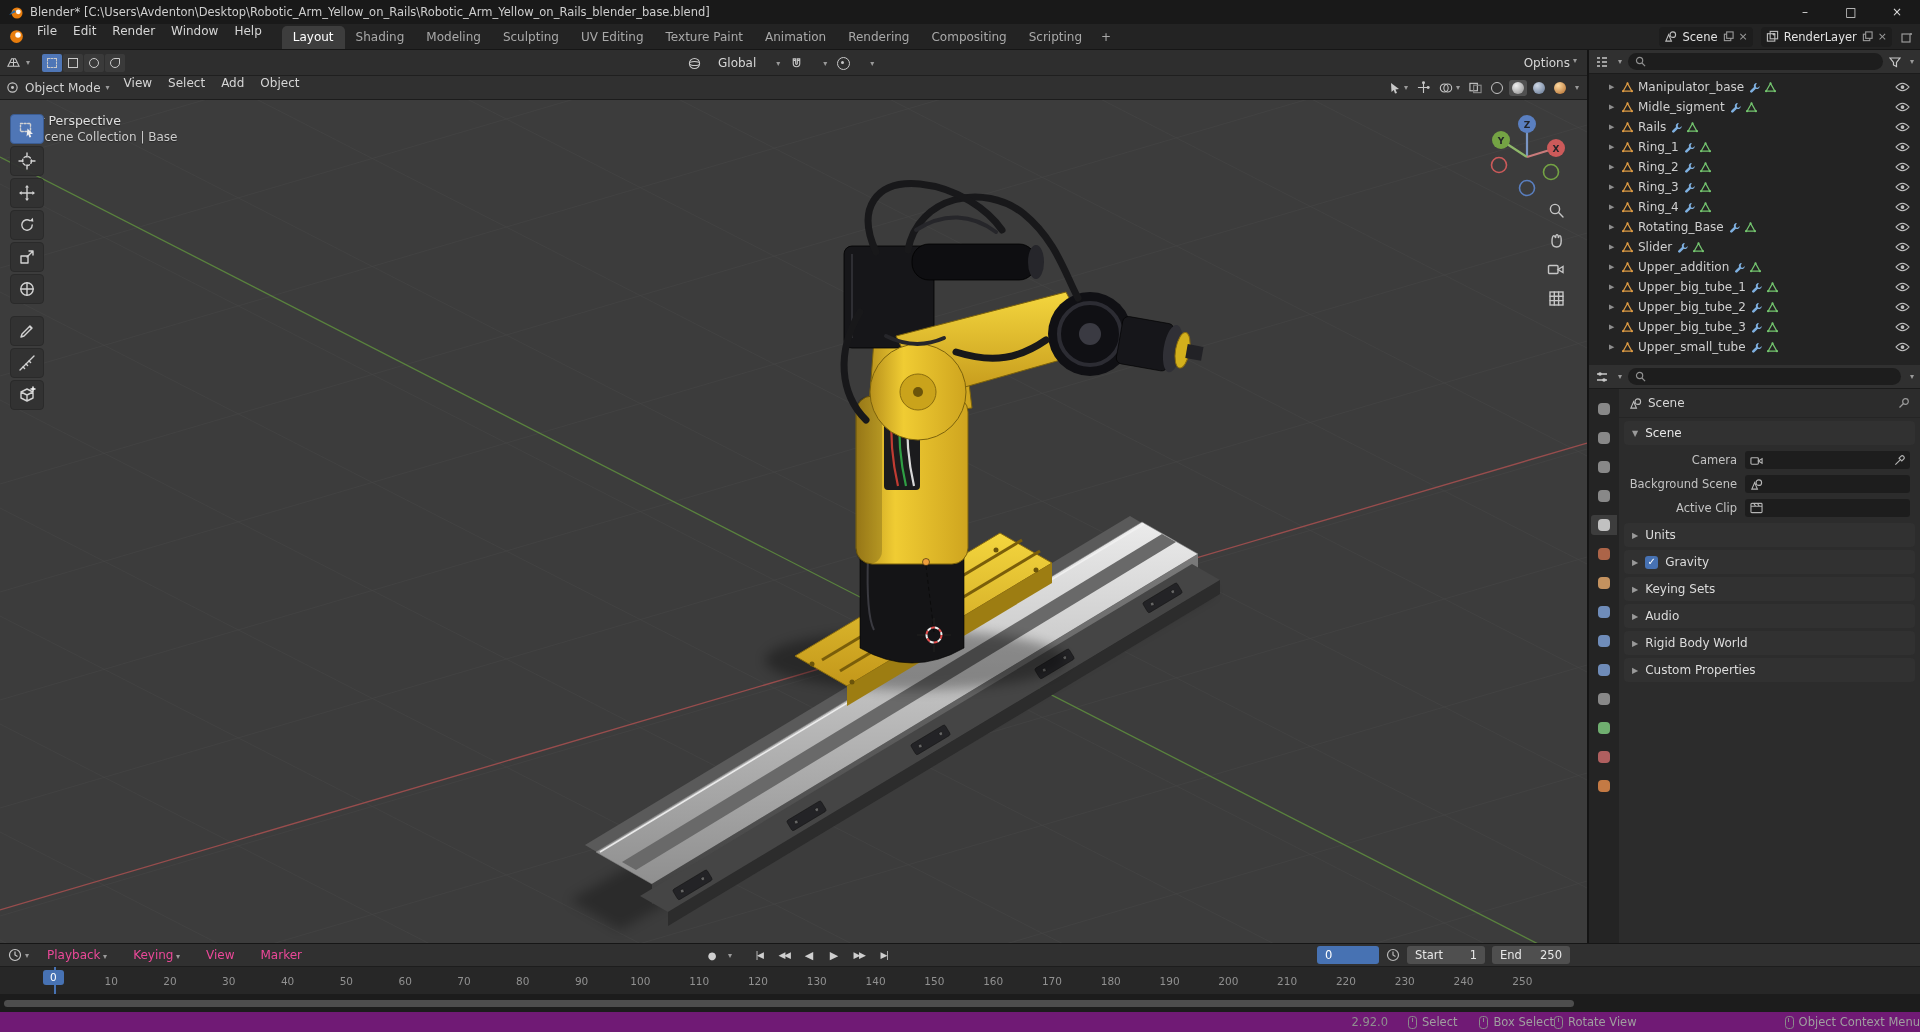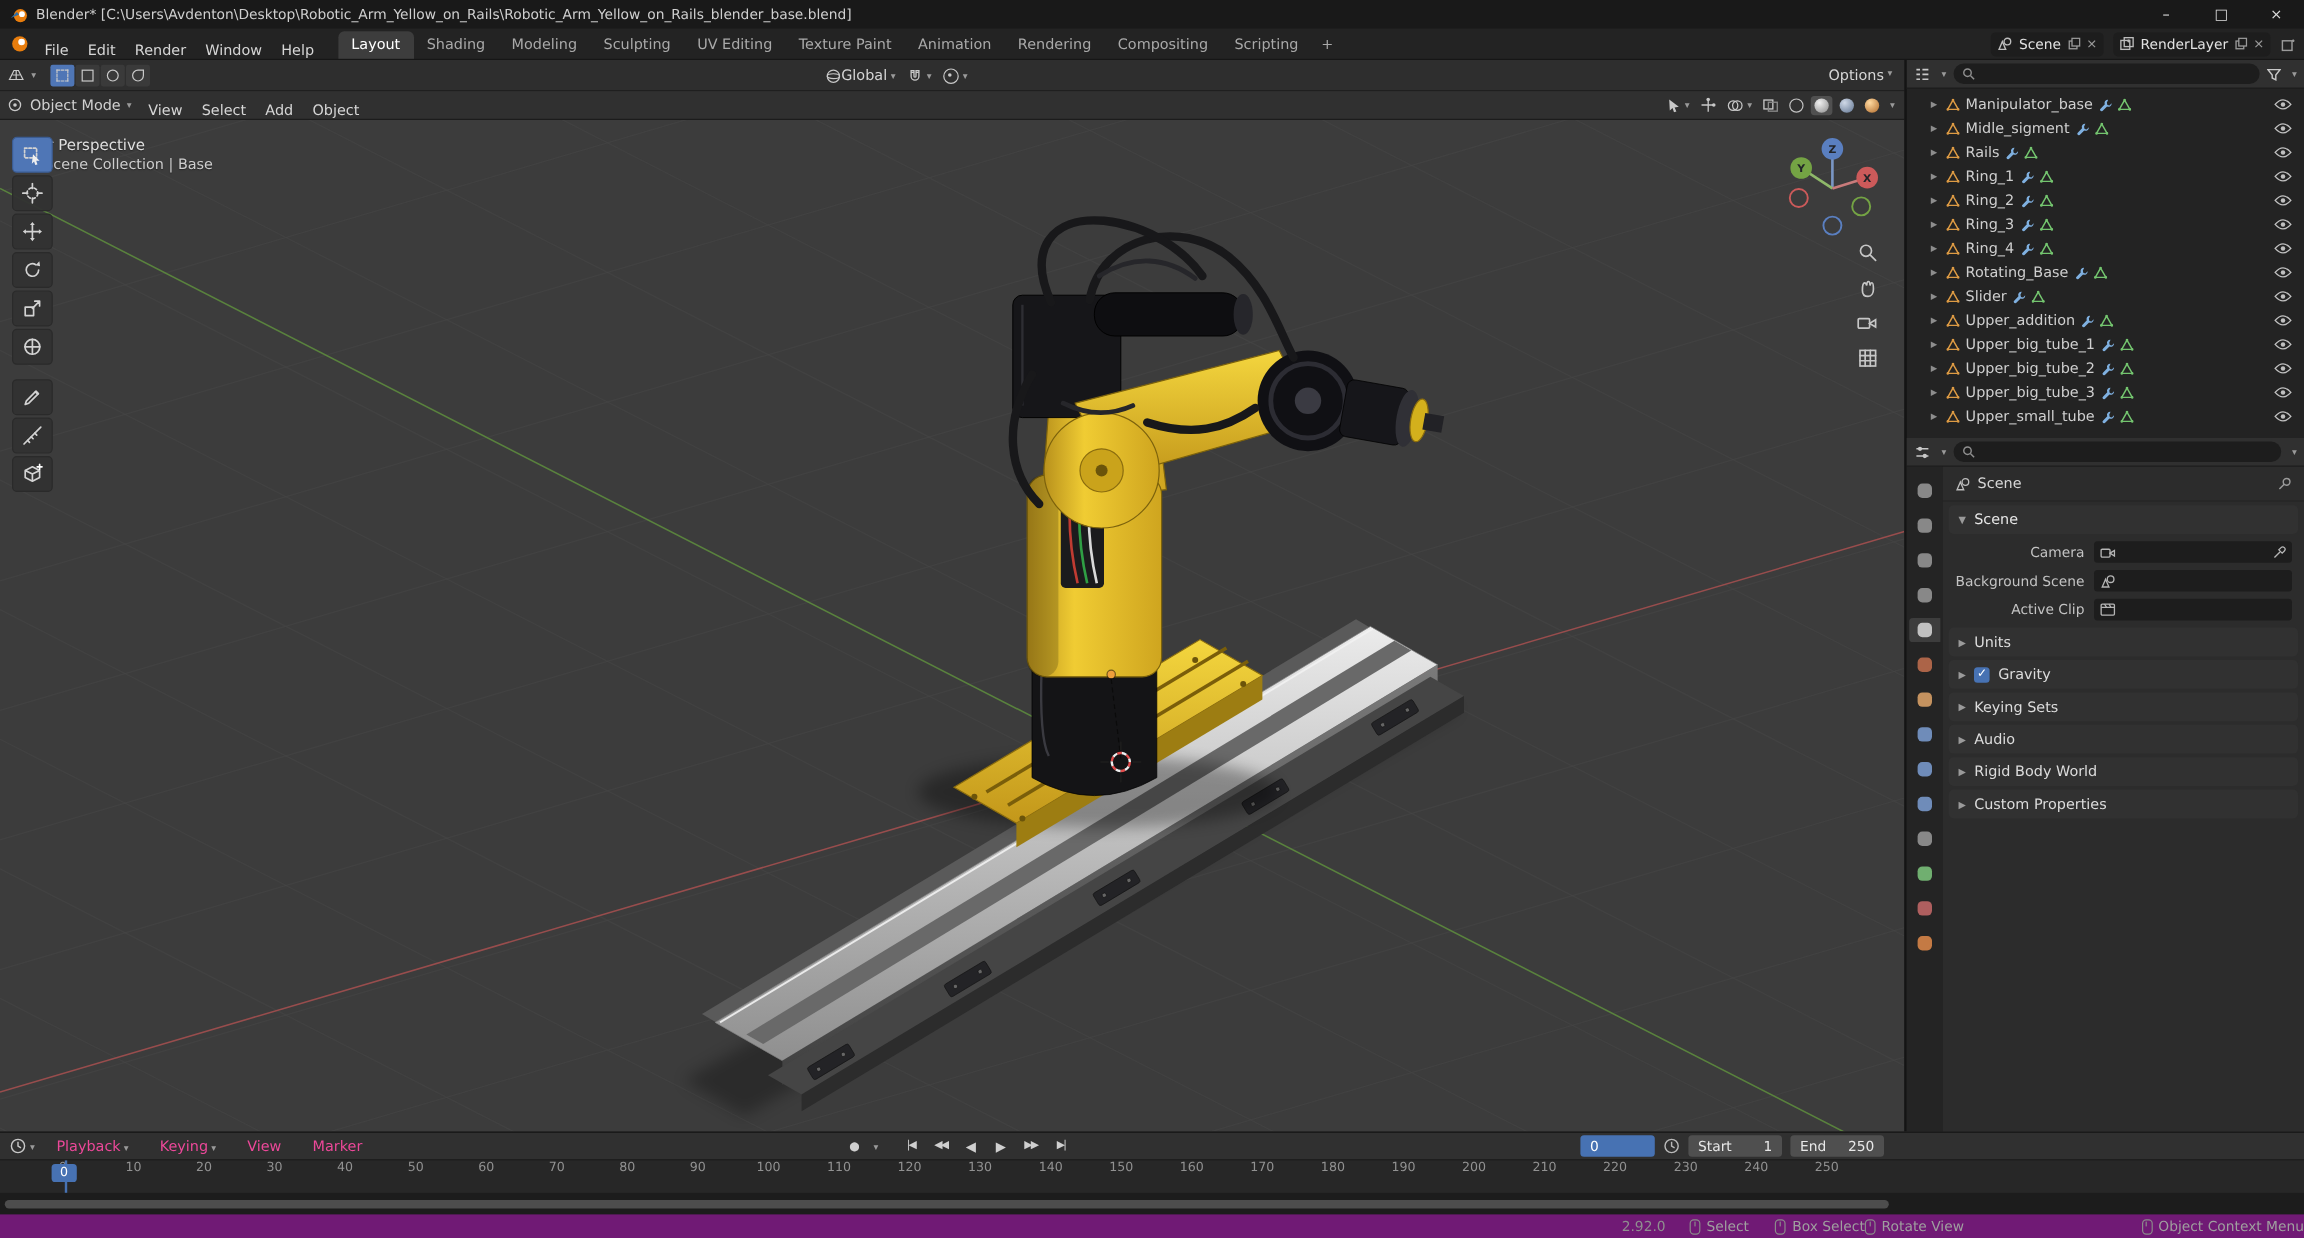--- a/index.html
+++ b/index.html
@@ -10,39 +10,39 @@
   .car{font-size:8px;color:#9a9a9a;margin-left:3px;}
 
   
   #titlebar{left:0;top:0;width:1920px;height:24px;background:#191919;display:flex;align-items:center;}
   #titlebar .t-title{font-size:11.5px;color:#cfcfcf;margin-left:6px;white-space:nowrap;}
   #winbtns{margin-left:auto;display:flex;height:24px;}
   #winbtns>div{width:46px;height:24px;display:flex;align-items:center;justify-content:center;color:#dedede;font-size:12px;}
 
   
   #topbar{left:0;top:24px;width:1920px;height:26px;background:#232323;display:flex;align-items:center;border-bottom:1px solid #161616;box-sizing:border-box;}
-  .menu-item{padding:0 8px;color:#d6d6d6;height:100%;display:flex;align-items:flex-end;}
+  .menu-item{padding:0 8px;color:#d6d6d6;height:100%;display:flex;align-items:flex-start;}
   #ws-tabs{display:flex;align-items:flex-end;height:100%;margin-left:12px;}
   #ws-tabs>div.ws-tab{padding:4px 11px 5px;color:#a9a9a9;border-radius:5px 5px 0 0;white-space:nowrap;}
   #ws-tabs>div.ws-tab.active{background:#3d3d3d;color:#ffffff;}
   #ws-add{color:#a9a9a9;padding:0 8px;}
   #topbar-right{margin-left:auto;display:flex;align-items:center;gap:8px;margin-right:6px;}
   .tb-widget{display:flex;align-items:center;background:#1d1d1d;border-radius:4px;height:20px;padding:0 5px;gap:5px;}
   .tb-widget .w-name{color:#e2e2e2;font-size:11.5px;}
   .tb-widget .w-x{color:#9a9a9a;font-size:11px;}
 
   
   #toolsettings{left:0;top:50px;width:1587px;height:26px;background:#2e2e2e;border-bottom:1px solid #1f1f1f;box-sizing:border-box;display:flex;align-items:center;}
   .ed-btn{display:flex;align-items:center;padding:0 6px;gap:2px;}
   .mode-btns{display:flex;gap:1px;margin-left:6px;}
   .mode-btns>span{width:20px;height:18px;background:#3a3a3a;border-radius:2px;display:flex;align-items:center;justify-content:center;}
   .mode-btns>span.on{background:#4f76b6;}
   .mode-glyph{width:8px;height:8px;border:1px solid #c9c9c9;}
   #ts-center{position:absolute;left:688px;top:0;height:26px;display:flex;align-items:center;gap:10px;}
-  .ts-group{display:flex;align-items:center;gap:0;color:#d6d6d6;}
+  .ts-group{display:flex;align-items:center;gap:17px;color:#d6d6d6;}
   #ts-right{margin-left:auto;margin-right:10px;display:flex;color:#d6d6d6;}
   .prop-circ{width:11px;height:11px;border:1.3px solid #c9c9c9;border-radius:50%;display:inline-block;position:relative;}
   .prop-circ:after{content:"";position:absolute;left:3px;top:3px;width:3px;height:3px;background:#c9c9c9;border-radius:50%;}
 
   
   #vpheader{left:0;top:76px;width:1587px;height:24px;background:#303030;border-bottom:1px solid #1c1c1c;box-sizing:border-box;display:flex;align-items:center;}
   #vph-right{margin-left:auto;display:flex;align-items:center;gap:3px;margin-right:8px;}
   .hbtn{display:flex;align-items:center;padding:2px 3px;border-radius:3px;}
   .hbtn.on{background:#505050;}
   .sph{width:12px;height:12px;border-radius:50%;display:inline-block;}
@@ -100,21 +100,21 @@
   #tl-menus .tl-menu{padding:0 8px;color:#ec4899;margin-left:10px;}
   #tl-menus .tl-menu:nth-of-type(-n+2):after{content:" ▾";font-size:8px;color:#9a9a9a;}
   #tl-playback{position:absolute;left:700px;top:0;height:22px;display:flex;align-items:center;gap:1px;}
   .pb-btn{min-width:20px;height:18px;display:flex;align-items:center;justify-content:center;color:#cfcfcf;font-size:9px;letter-spacing:-1.5px;border-radius:3px;padding:0 2px;}
   .pb-btn.play{font-size:11px;letter-spacing:0;}
   #tl-fields{position:absolute;left:1317px;top:0;height:22px;display:flex;align-items:center;gap:7px;}
   .field{background:#4f4f4f;border-radius:3px;height:18px;display:flex;align-items:center;padding:0 8px;font-size:11.5px;color:#e8e8e8;}
   .field.frame{background:#4772b3;width:46px;color:#fff;}
   .field.range{width:62px;justify-content:space-between;}
   #tl-ruler{height:28px;background:#272727;position:relative;border-top:1px solid #1d1d1d;box-sizing:border-box;}
-  #tick-row{position:absolute;left:23px;top:0;bottom:0;display:flex;}
+  #tick-row{position:absolute;left:23px;top:0;bottom:0;display:flex;align-items:center;}
   #tick-row>div{width:58.8px;text-align:center;color:#919191;font-size:10.5px;flex:none;}
   #playhead-line{position:absolute;left:54px;top:0;width:2px;height:28px;background:#4772b3;}
   #playhead-pill{position:absolute;left:43px;top:3px;background:#4772b3;color:#fff;font-size:10.5px;padding:0 7px;border-radius:3px;line-height:15px;}
   #tl-scroll{height:19px;background:#1c1c1c;position:relative;}
   #tl-thumb{position:absolute;left:4px;top:6px;width:1570px;height:7px;background:#4d4d4d;border-radius:3.5px;}
 
   
   #statusbar{left:0;top:1012px;width:1920px;height:20px;background:#701a75;display:flex;align-items:center;font-size:11.5px;color:#9f9f9f;}
   .sb-item{display:flex;align-items:center;gap:5px;}
   #statusbar div.sb-item:nth-of-type(1){margin-left:10px;}

